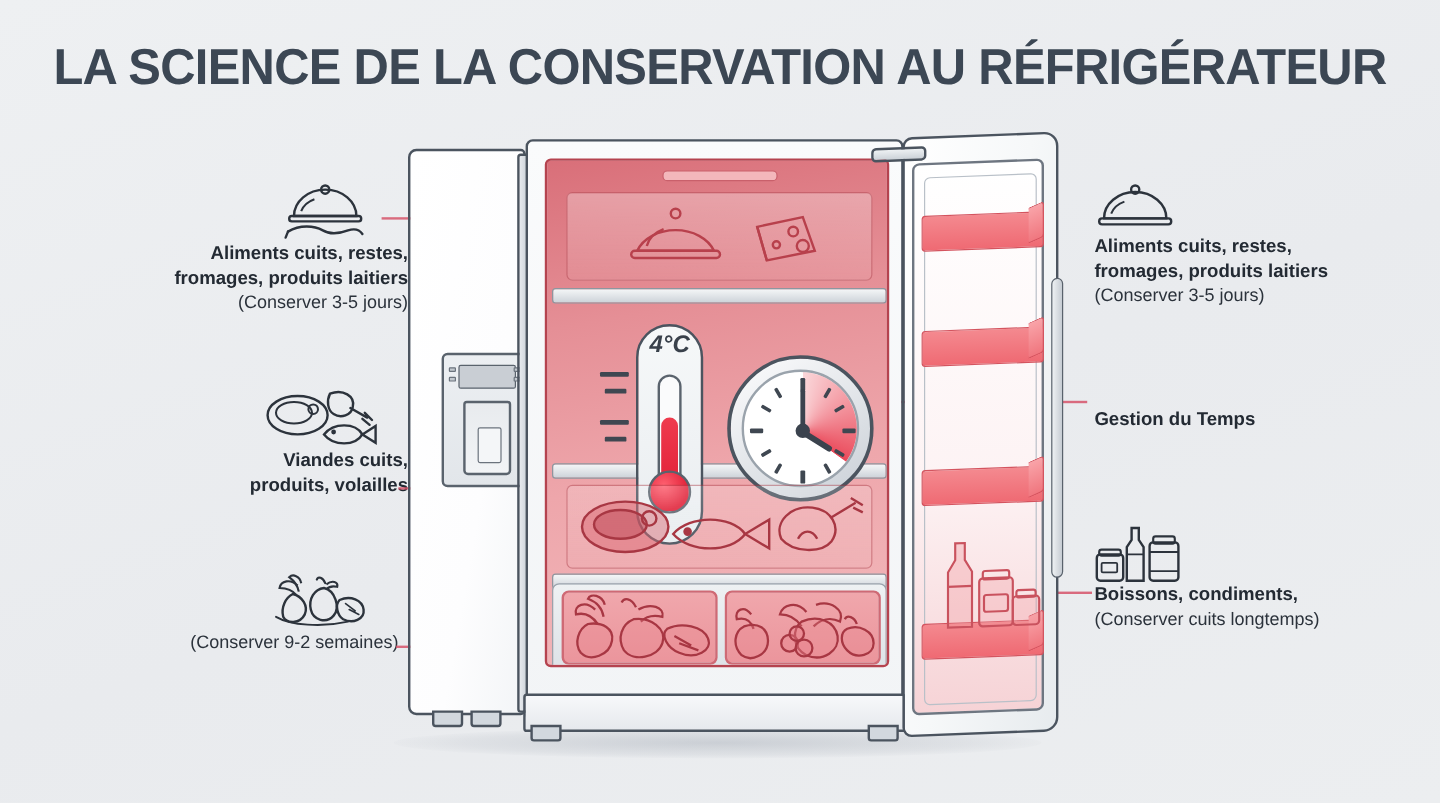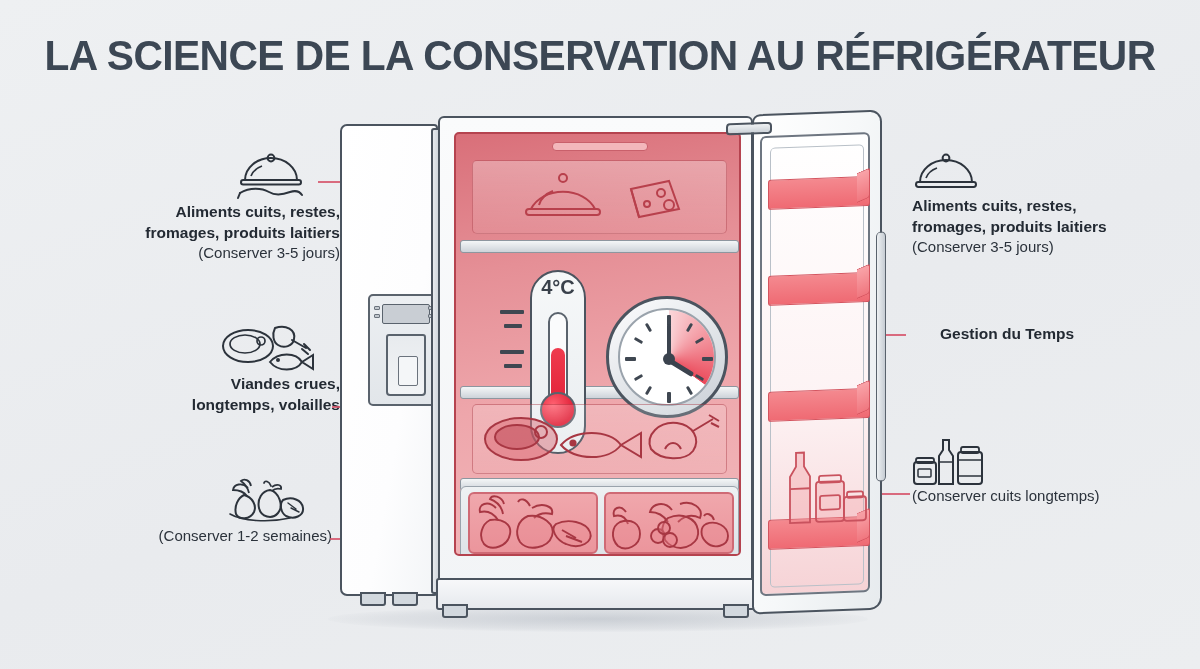--- a/index.html
+++ b/index.html
@@ -138,21 +138,21 @@
     background: linear-gradient(180deg,#f0a7ac 0%,#eb959c 100%);
     border: 2px solid #cf6a75; border-radius: 6px;
   }
   .drawer-shell {
     position: absolute; left: 4px; width: 279px; height: 74px;
     background: linear-gradient(180deg,#eef1f3,#dde2e7);
     border: 1.5px solid #9aa3ac; border-radius: 6px;
   }
 
   
-  #thermo { position: absolute; left: 74px; top: 136px; width: 56px; height: 184px; }
+  #thermo { position: absolute; left: 74px; top: 136px; width: 56px; height: 184px; font-style: italic; }
   #thermo-body {
     position: absolute; left: 0; top: 0; width: 56px; height: 184px;
     background: linear-gradient(180deg,#f6f8f9,#e9edf0);
     border: 2.5px solid #4b545f; border-radius: 28px;
   }
   #thermo-tube {
     position: absolute; left: 18px; top: 42px; width: 20px; height: 96px;
     background: #fafbfc; border: 2px solid #5a636d; border-radius: 10px 10px 0 0;
   }
   #thermo-merc {
@@ -269,72 +269,73 @@
     <svg class="ico" width="96" height="52" viewBox="0 0 96 52" style="margin-left:68px;">
       <ellipse cx="28" cy="24" rx="25" ry="16" fill="none" stroke="#2c333c" stroke-width="2"></ellipse>
       <ellipse cx="25" cy="22" rx="15" ry="9" fill="none" stroke="#2c333c" stroke-width="1.7"></ellipse>
       <circle cx="41" cy="19" r="4" fill="none" stroke="#2c333c" stroke-width="1.7"></circle>
       <path d="M55 6 C66 2 76 8 74 17 C73 24 64 27 58 23 C53 20 52 12 55 6 Z" fill="none" stroke="#2c333c" stroke-width="2"></path>
       <path d="M72 18 L86 26 M84 22 L90 28 M82 27 L88 32" fill="none" stroke="#2c333c" stroke-width="2" stroke-linecap="round"></path>
       <path d="M50 40 C58 30 76 30 82 40 C76 50 58 50 50 40 Z" fill="none" stroke="#2c333c" stroke-width="2"></path>
       <path d="M82 40 L93 33 L93 47 Z" fill="none" stroke="#2c333c" stroke-width="2"></path>
       <circle cx="58" cy="38" r="2" fill="#2c333c"></circle>
     </svg>
-    <div class="l1">Viandes crues,</div>
-    <div class="l2">longtemps, volailles</div>
+    <div class="l1">Viandes cuits,</div>
+    <div class="l2">produits, volailles</div>
   </div>
   <div class="leader" style="left:332px; top:406px; width:140px;"></div>
   <div class="arrowhead r" style="left:471px; top:400px;"></div>
 
   <div class="callout lead-right" style="left:112px; top:478px; width:220px;">
     <svg class="ico" width="88" height="48" viewBox="0 0 88 48" style="margin-left:108px;">
       <path d="M28 10 C22 4 14 6 13 12 C20 12 24 14 27 18" fill="none" stroke="#2c333c" stroke-width="1.8"></path>
       <path d="M31 8 C30 2 24 0 21 3 C25 6 28 10 29 15" fill="none" stroke="#2c333c" stroke-width="1.8"></path>
       <path d="M24 17 C18 20 14 28 16 36 C19 42 30 42 34 34 C37 27 32 19 24 17 Z" fill="none" stroke="#2c333c" stroke-width="2"></path>
       <path d="M51 8 C49 3 45 2 44 5" fill="none" stroke="#2c333c" stroke-width="1.8" stroke-linecap="round"></path>
       <path d="M52 9 C57 5 62 7 61 11 C57 10 54 11 52 13" fill="none" stroke="#2c333c" stroke-width="1.8"></path>
       <path d="M50 12 C42 13 37 21 39 30 C41 39 52 42 58 35 C64 28 59 14 50 12 Z" fill="none" stroke="#2c333c" stroke-width="2"></path>
       <path d="M63 22 C72 18 82 22 83 30 C84 38 74 42 66 38 C61 35 59 26 63 22 Z" fill="none" stroke="#2c333c" stroke-width="2"></path>
       <path d="M68 25 L76 31 M71 30 L79 34" fill="none" stroke="#2c333c" stroke-width="1.4" stroke-linecap="round"></path>
       <path d="M10 36 C22 43 48 45 70 40" fill="none" stroke="#2c333c" stroke-width="1.6" stroke-linecap="round"></path>
     </svg>
-    <div class="sub">(Conserver 1-2 semaines)</div>
+    <div class="sub">(Conserver 9-2 semaines)</div>
   </div>
   <div class="leader" style="left:330px; top:538px; width:148px;"></div>
   <div class="arrowhead r" style="left:477px; top:532px;"></div>
 
   <div class="callout right" style="left:912px; top:152px; width:260px;">
     <svg class="ico" width="68" height="44" viewBox="0 0 68 44">
       <circle cx="34" cy="6" r="3.4" fill="none" stroke="#2c333c" stroke-width="2"></circle>
       <path d="M8 30 A26 22 0 0 1 60 30 Z" fill="none" stroke="#2c333c" stroke-width="2"></path>
       <path d="M14 26 A20 16 0 0 1 25 16" fill="none" stroke="#2c333c" stroke-width="1.7"></path>
       <rect x="4" y="30" width="60" height="5" rx="2.4" fill="none" stroke="#2c333c" stroke-width="2"></rect>
     </svg>
     <div class="l1">Aliments cuits, restes,</div>
     <div class="l2">fromages, produits laitiers</div>
     <div class="sub">(Conserver 3-5 jours)</div>
   </div>
 
-  <div class="callout right" style="left:912px; top:324px; width:230px;margin-left:28px;">
+  <div class="callout right" style="left:912px; top:340px; width:230px;">
     <div class="l1">Gestion du Temps</div>
   </div>
   <div class="leader" style="left:716px; top:334px; width:190px;"></div>
   <div class="arrowhead l" style="left:705px; top:328px;"></div>
 
   <div class="callout right" style="left:912px; top:438px; width:260px;">
     <svg class="ico" width="72" height="48" viewBox="0 0 72 48">
       <rect x="2" y="24" width="22" height="22" rx="3" fill="none" stroke="#2c333c" stroke-width="2"></rect>
       <rect x="4" y="20" width="18" height="5" rx="2" fill="none" stroke="#2c333c" stroke-width="1.8"></rect>
       <rect x="6" y="31" width="13" height="8" rx="1" fill="none" stroke="#2c333c" stroke-width="1.5"></rect>
       <path d="M31 2 L37 2 L37 12 L41 18 L41 46 L27 46 L27 18 L31 12 Z" fill="none" stroke="#2c333c" stroke-width="2"></path>
       <path d="M27 24 L41 24" fill="none" stroke="#2c333c" stroke-width="1.5"></path>
       <rect x="46" y="14" width="24" height="32" rx="3" fill="none" stroke="#2c333c" stroke-width="2"></rect>
       <rect x="49" y="9" width="18" height="6" rx="2" fill="none" stroke="#2c333c" stroke-width="1.8"></rect>
       <path d="M46 22 L70 22 M46 38 L70 38" fill="none" stroke="#2c333c" stroke-width="1.5"></path>
     </svg>
+    <div class="l1">Boissons, condiments,</div>
     <div class="sub">(Conserver cuits longtemps)</div>
   </div>
   <div class="leader" style="left:838px; top:493px; width:72px;"></div>
   <div class="arrowhead l" style="left:827px; top:487px; border-right-color:#d6536a;"></div>
 
   <div id="fridge">
     <div class="shadow-floor"></div>
 
     <div id="freezer">
       <div id="dispenser">

